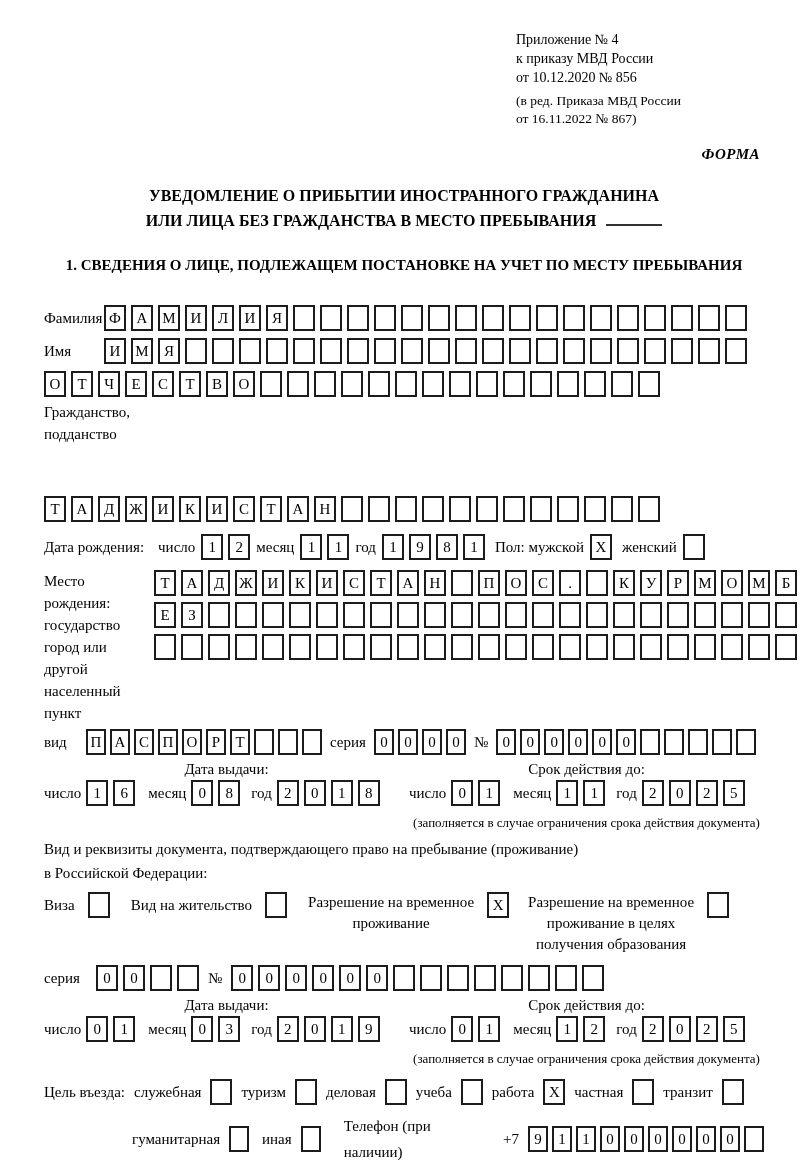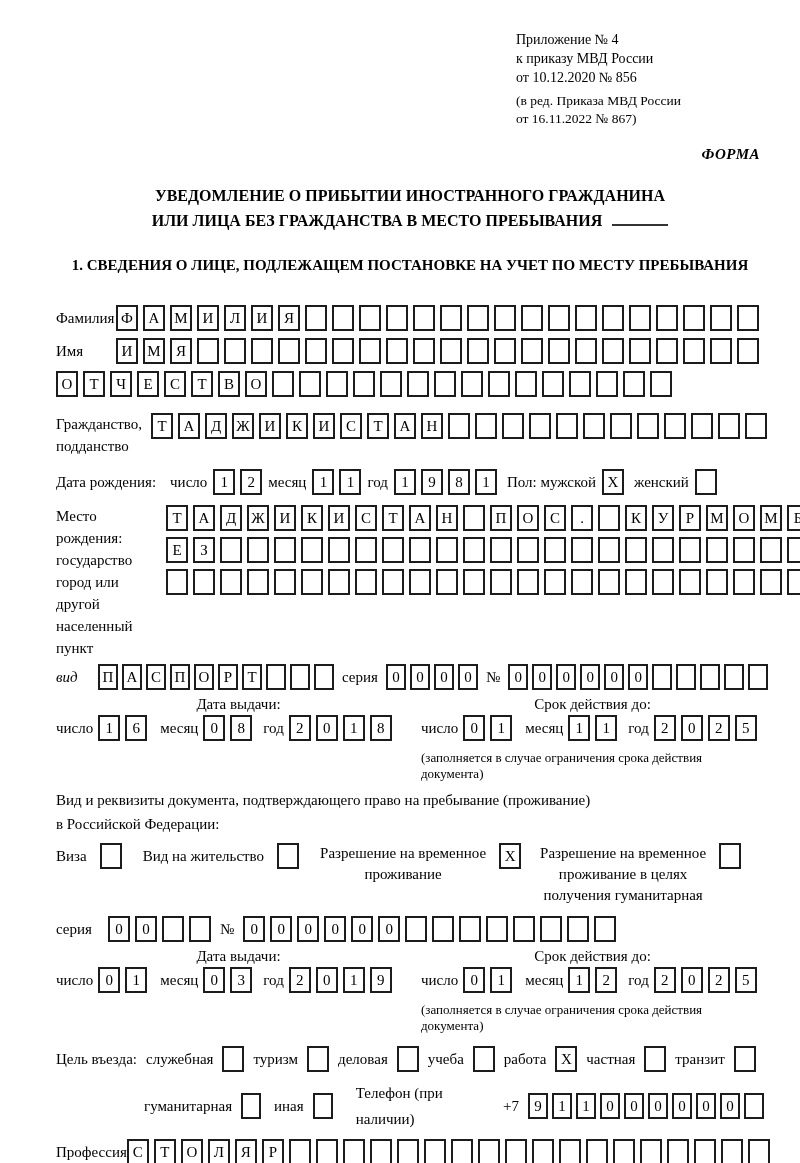--- a/index.html
+++ b/index.html
@@ -1,19 +1,19 @@
 <!DOCTYPE html>
 <html><head>
 <meta charset="utf-8">
 <style>
   html,body{margin:0;padding:0;background:#fff;}
   body{width:800px;height:1163px;overflow:hidden;color:#000;
        font-family:"Liberation Serif", serif;}
   .page{position:relative;box-sizing:border-box;width:800px;height:1163px;
-        padding:30px 36px 0 56px;}
+        padding:30px 36px 0 44px;}
   .t{font-size:15px;}
   
   .boxes{display:flex;gap:5px;flex:0 0 auto;}
   .box{box-sizing:border-box;flex:0 0 auto;width:22px;height:26px;
        border:2px solid #1c1c1c;background:#fff;text-align:center;
        font:15px/22px "Liberation Serif", serif;}
   .tight .boxes{gap:4px;}
   .tight .box{width:20px;}
   
   .frow{display:flex;align-items:flex-start;margin-top:7px;}
@@ -36,21 +36,21 @@
          margin-left:10px;}
   .sect{margin-top:24px;text-align:center;font-weight:bold;font-size:15px;}
   .docHead{margin-top:8px;text-align:center;font-weight:bold;font-size:14.5px;}
   
   .cols{display:flex;margin-top:6px;}
   .cL{flex:0 0 365px;}
   .cR{flex:1;}
   .center{text-align:center;font-size:15px;}
   .dg{display:flex;align-items:center;gap:5px;}
   .dg .t{line-height:26px;}
-  .note{font-size:13px;margin-top:3px;}
+  .note{font-size:13px;text-align:center;margin-top:3px;}
   
   .opts{display:flex;align-items:flex-start;gap:13px;margin-top:10px;}
   .opts .t{line-height:26px;}
   .optlbl{text-align:center;font-size:15px;line-height:21px;}
   
   .purpose{display:flex;align-items:center;gap:9px;margin-top:12px;}
   .purpose .t{line-height:26px;}
   .indent{margin-left:88px;}
 </style>
 </head>
@@ -160,21 +160,21 @@
         <span class="box"></span>
         <span class="box"></span>
         <span class="box"></span>
         <span class="box"></span>
         <span class="box"></span>
         <span class="box"></span>
         <span class="box"></span>
       </span>
   </div>
 
-  <div class="frow" style="margin-top:16px;">
+  <div class="frow" style="margin-top:4px;flex-direction:column;">
     <span class="stackLab w95">
       <div>Гражданство,</div>
       <div>подданство</div>
     </span>
     <span class="boxes">
         <span class="box">Т</span>
         <span class="box">А</span>
         <span class="box">Д</span>
         <span class="box">Ж</span>
         <span class="box">И</span>
@@ -312,21 +312,21 @@
           <span class="box"></span>
           <span class="box"></span>
           <span class="box"></span>
           <span class="box"></span>
         </span>
     </span>
   </div>
 
 
   <div class="frow tight" style="margin-top:5px;">
-    <span class="lab" style="flex:0 0 42px;font-style:italic;">вид</span>
+    <span class="lab" style="flex:0 0 42px;">вид</span>
     <span class="boxes">
         <span class="box">П</span>
         <span class="box">А</span>
         <span class="box">С</span>
         <span class="box">П</span>
         <span class="box">О</span>
         <span class="box">Р</span>
         <span class="box">Т</span>
         <span class="box"></span>
         <span class="box"></span>
@@ -419,21 +419,21 @@
     <span class="optlbl" style="margin-left:8px;">
       <div>Разрешение на временное</div>
       <div>проживание</div>
     </span>
     <span class="boxes">
         <span class="box">X</span>
       </span>
     <span class="optlbl" style="margin-left:6px;">
       <div>Разрешение на временное</div>
       <div>проживание в целях</div>
-      <div>получения гуманитарная</div>
+      <div>получения образования</div>
     </span>
     <span class="boxes">
         <span class="box"></span>
       </span>
   </div>
 
   <div class="frow" style="margin-top:10px;">
     <span class="lab" style="flex:0 0 52px;">серия</span>
     <span class="boxes">
         <span class="box">0</span>

